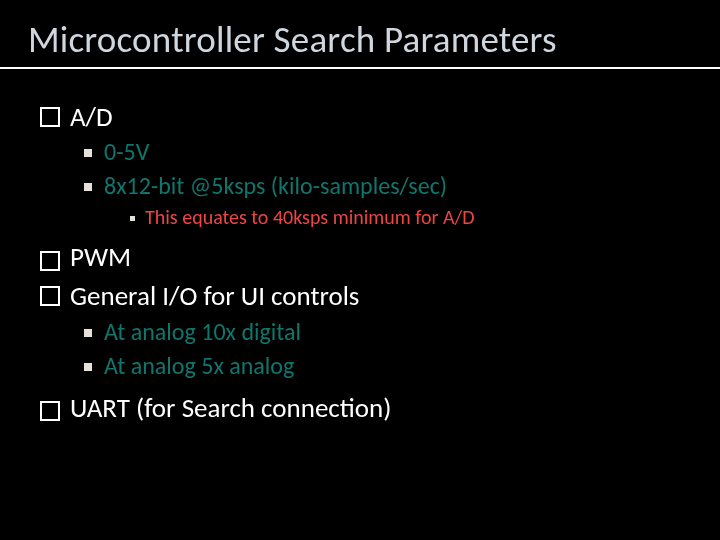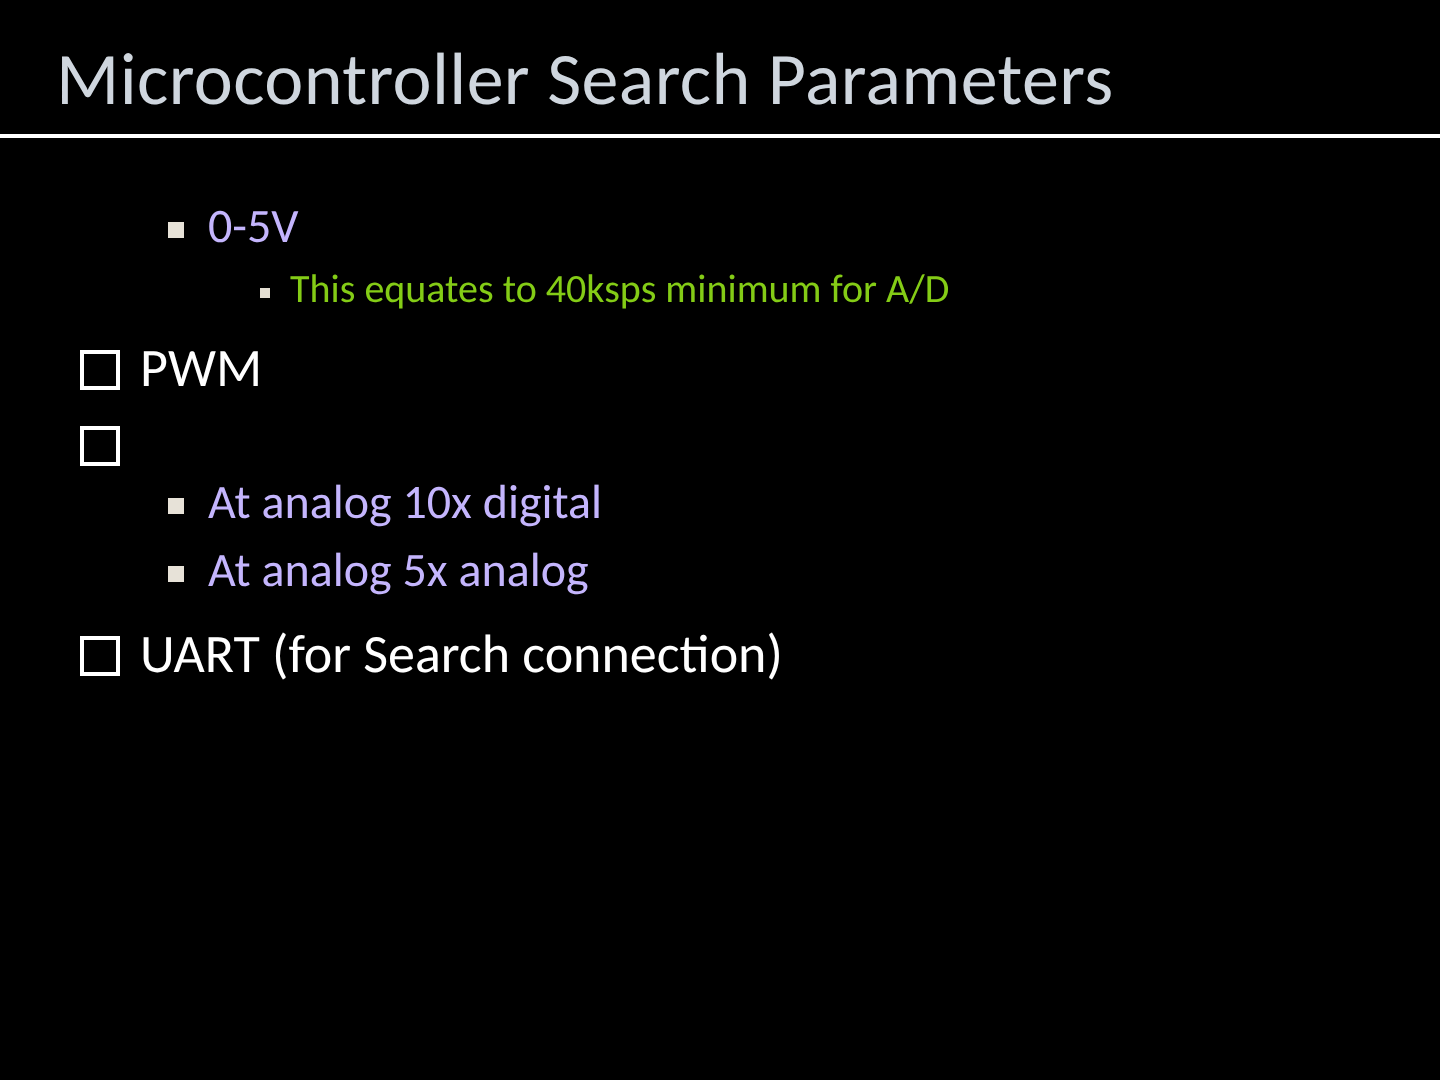--- a/index.html
+++ b/index.html
@@ -48,84 +48,94 @@
     margin-right: 10px;
     flex: none;
   }
   .lv1 .txt {
     font-size: 27px;
   }
   .lv2 {
     display: flex;
     align-items: flex-start;
     margin: 4px 0 4px 44px;
-    color: #c4b5fd;
+    color: #0f766e;
   }
   .lv2 .sq {
     width: 8px;
     height: 8px;
     background: #e7e2d8;
     margin-top: 12px;
     margin-right: 12px;
     flex: none;
   }
   .lv2 .txt {
     font-size: 24px;
   }
   .lv3 {
     display: flex;
     align-items: flex-start;
     margin: 3px 0 6px 90px;
-    color: #84cc16;
+    color: #ef4444;
   }
   .lv3 .dot {
     width: 5px;
     height: 5px;
     background: #e4dfd3;
     margin-top: 11px;
     margin-right: 10px;
     flex: none;
   }
   .lv3 .txt {
     font-size: 20px;
   }
   .tight-top {
     margin-top: 10px;
+    align-items: center;
   }
 </style>
 </head>
 <body>
 
 <div class="slide">
 
   <div class="title-wrap">
     <div class="title">Microcontroller Search Parameters</div>
   </div>
 
   <div class="body">
 
+    <div class="lv1">
+      <span class="box"></span>
+      <span class="txt">A/D</span>
+    </div>
 
     <div class="lv2">
       <span class="sq"></span>
       <span class="txt">0-5V</span>
     </div>
 
+    <div class="lv2">
+      <span class="sq"></span>
+      <span class="txt">8x12-bit @5ksps (kilo-samples/sec)</span>
+    </div>
 
     <div class="lv3">
       <span class="dot"></span>
       <span class="txt">This equates to 40ksps minimum for A/D</span>
     </div>
 
     <div class="lv1 tight-top">
       <span class="box"></span>
       <span class="txt">PWM</span>
     </div>
 
     <div class="lv1">
       <span class="box"></span>
+      <span class="txt">General I/O for UI controls</span>
     </div>
 
     <div class="lv2">
       <span class="sq"></span>
       <span class="txt">At analog 10x digital</span>
     </div>
 
     <div class="lv2">
       <span class="sq"></span>
       <span class="txt">At analog 5x analog</span>

